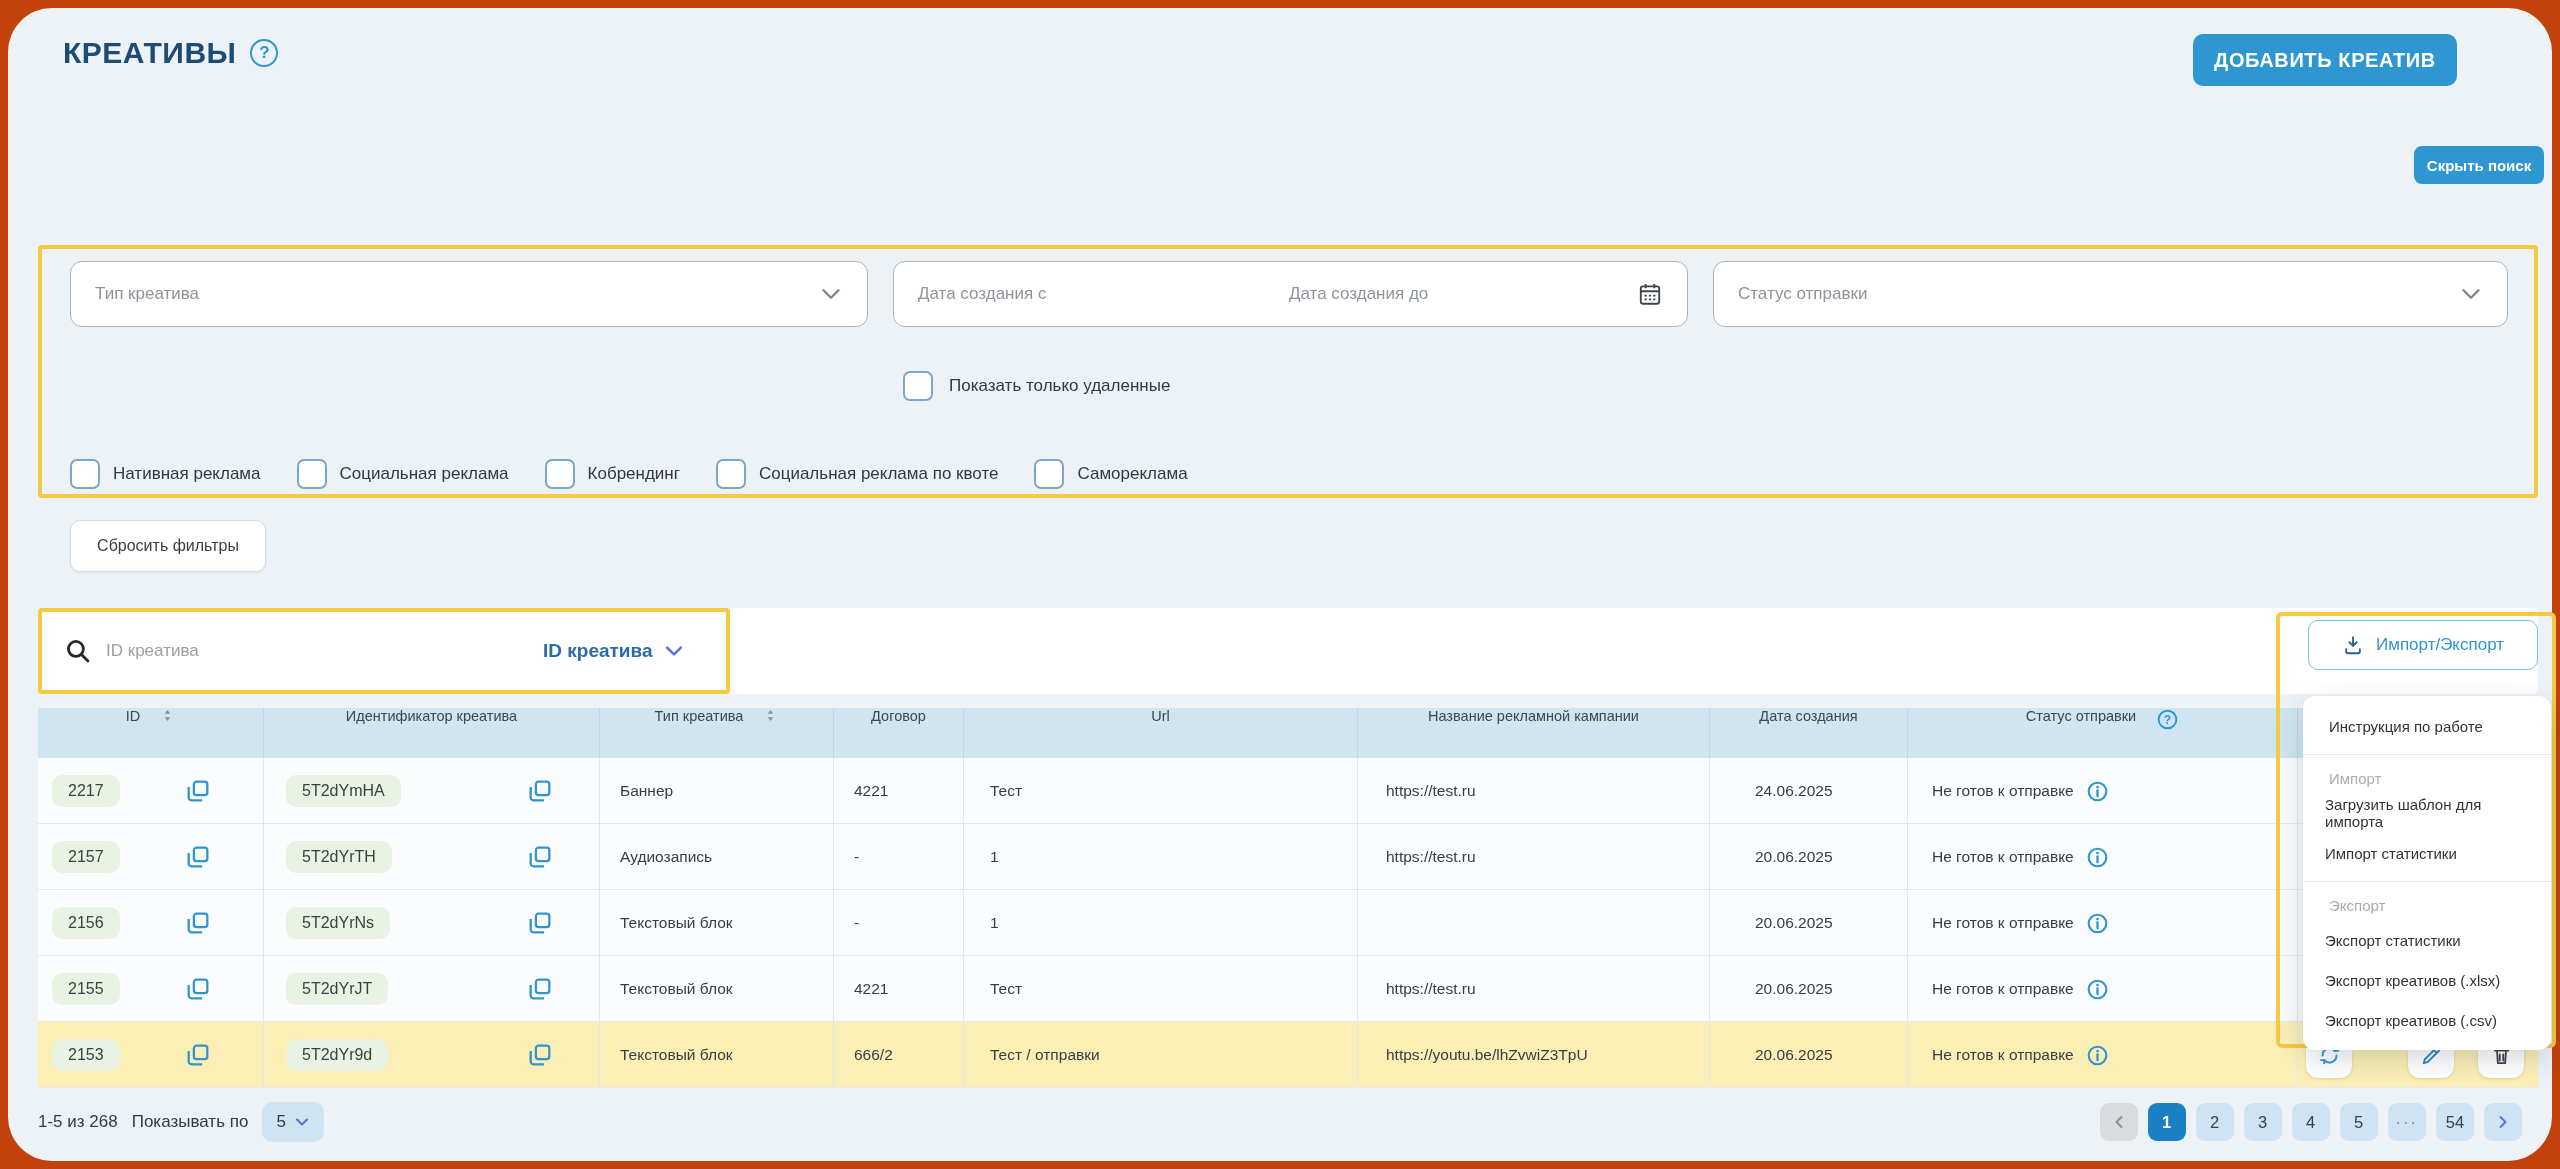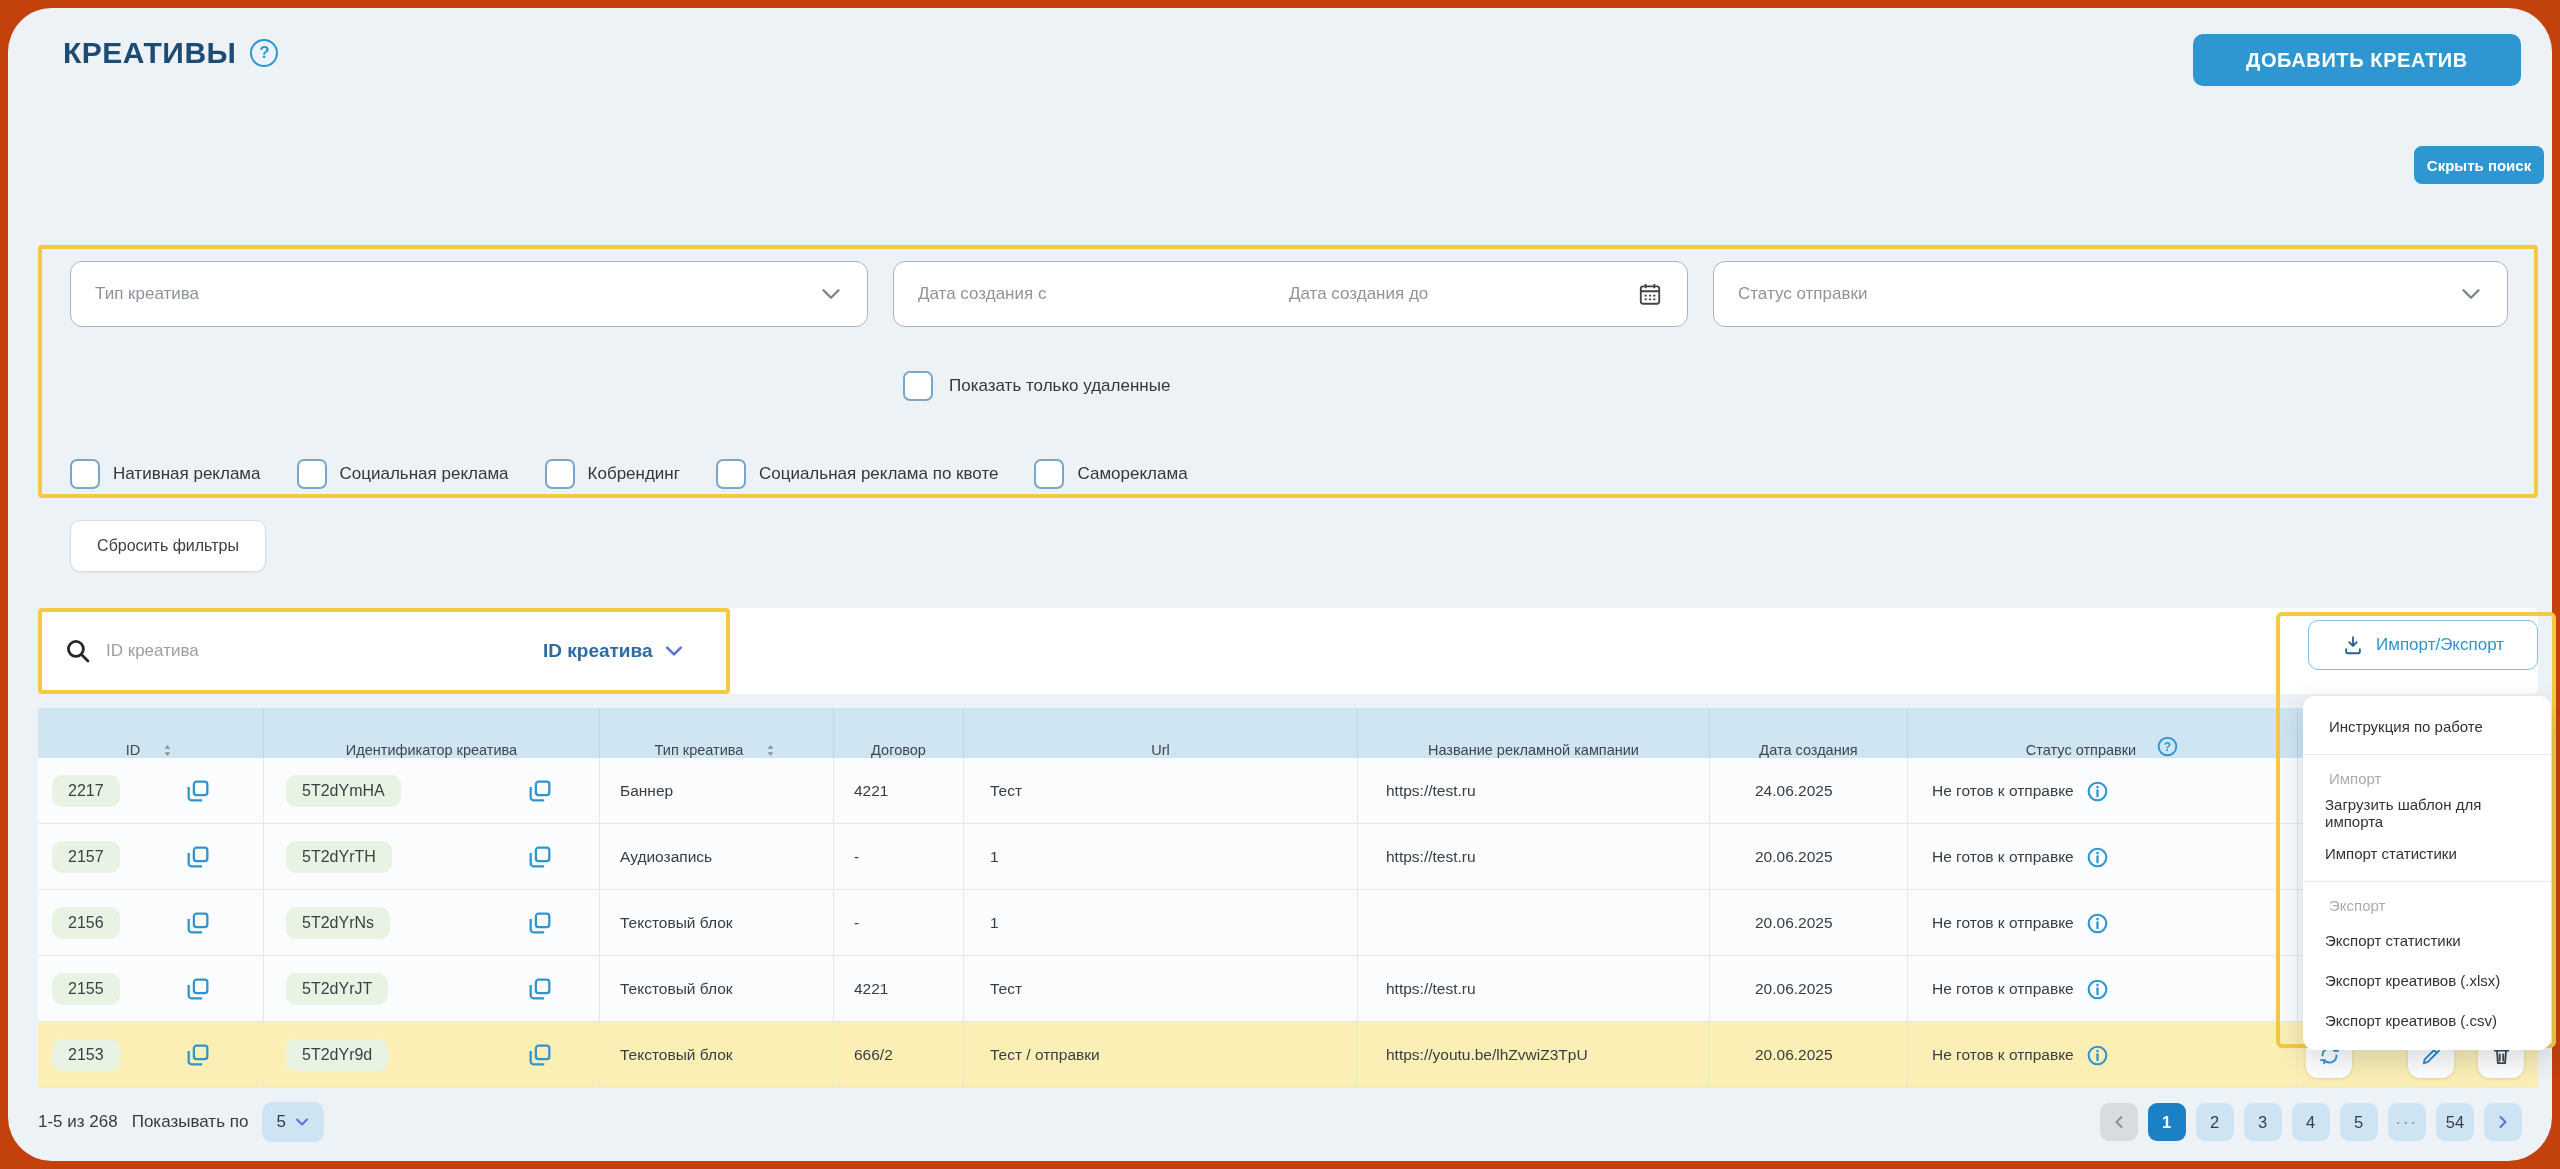--- a/index.html
+++ b/index.html
@@ -8,21 +8,21 @@
   .card { position:absolute; left:8px; top:8px; width:2544px; height:1153px;
           background:#edf2f6; border-radius:44px; }
 
   
   .page-title-wrap { position:absolute; left:55px; top:28px; display:flex; align-items:center; gap:14px; }
   .page-title { font-size:30px; font-weight:bold; color:#1d4b74; letter-spacing:.5px; }
   .help-badge { width:28px; height:28px; border:2px solid #2e96d0; border-radius:50%;
                 color:#2e96d0; font-size:17px; font-weight:bold; display:flex; align-items:center; justify-content:center; }
   .btn-primary { position:absolute; background:var(--accent-blue,#2e96d0); color:#fff; border:none; cursor:pointer;
                  display:flex; align-items:center; justify-content:center; }
-  .btn-add { left:2185px; top:26px; width:328px; height:52px; border-radius:10px;
+  .btn-add { left:2185px; top:26px; width:264px; height:52px; border-radius:10px;
              font-size:20px; font-weight:bold; letter-spacing:.6px; }
   .btn-hide-search { left:2406px; top:138px; width:130px; height:38px; border-radius:8px; font-size:15px; font-weight:bold; }
 
   
   .hl-box { position:absolute; border:4px solid var(--highlight-yellow,#f4c944); border-radius:4px; pointer-events:none; z-index:5; }
   .hl-filters { left:30px; top:237px; width:2500px; height:253px; }
   .hl-search  { left:30px; top:600px; width:692px; height:86px; }
   .hl-import  { left:2268px; top:604px; width:280px; height:436px; border-radius:6px; }
 
   
@@ -58,21 +58,21 @@
   .btn-import { position:absolute; left:2270px; top:12px; width:230px; height:50px; background:#fff;
                 border:1.5px solid #7ec3e8; border-radius:10px; display:flex; align-items:center; justify-content:center;
                 gap:12px; cursor:pointer; z-index:6; }
   .btn-import-label { color:#3094ce; font-size:17px; }
   .dl-icon { width:22px; height:22px; color:#2b5f8e; }
 
   
   .table { position:absolute; left:30px; top:700px; width:2500px; }
   .trow { display:grid; grid-template-columns:226px 336px 234px 130px 394px 352px 198px 390px 240px; align-items:center; }
   .thead { height:50px; background:var(--table-header-bg,#cfe5f2); }
-  .th { height:50px; display:flex; align-items:flex-end; justify-content:center; gap:20px;
+  .th { height:50px; display:flex; align-items:flex-start; justify-content:center; gap:20px;
         font-size:14.5px; color:#3e464e; border-right:1px solid #bdd7e6; cursor:pointer; }
   .th:last-child { border-right:none; }
   .sort-icon { width:15px; height:15px; }
   .row { height:66px; background:#fafcfd; border-bottom:1px solid #e6e9ec; font-size:15.5px; color:#383d42; }
   .row.highlighted { background:var(--row-highlight,#fcefb6); }
   .cell { height:66px; display:flex; align-items:center; border-right:1px solid #e4e8eb; overflow:hidden; }
   .cell:last-child { border-right:none; }
   .cell-id  { justify-content:space-between; padding:0 52px 0 14px; }
   .cell-cid { justify-content:space-between; padding:0 46px 0 22px; }
   .cell-type, .cell-contract { padding-left:20px; }

